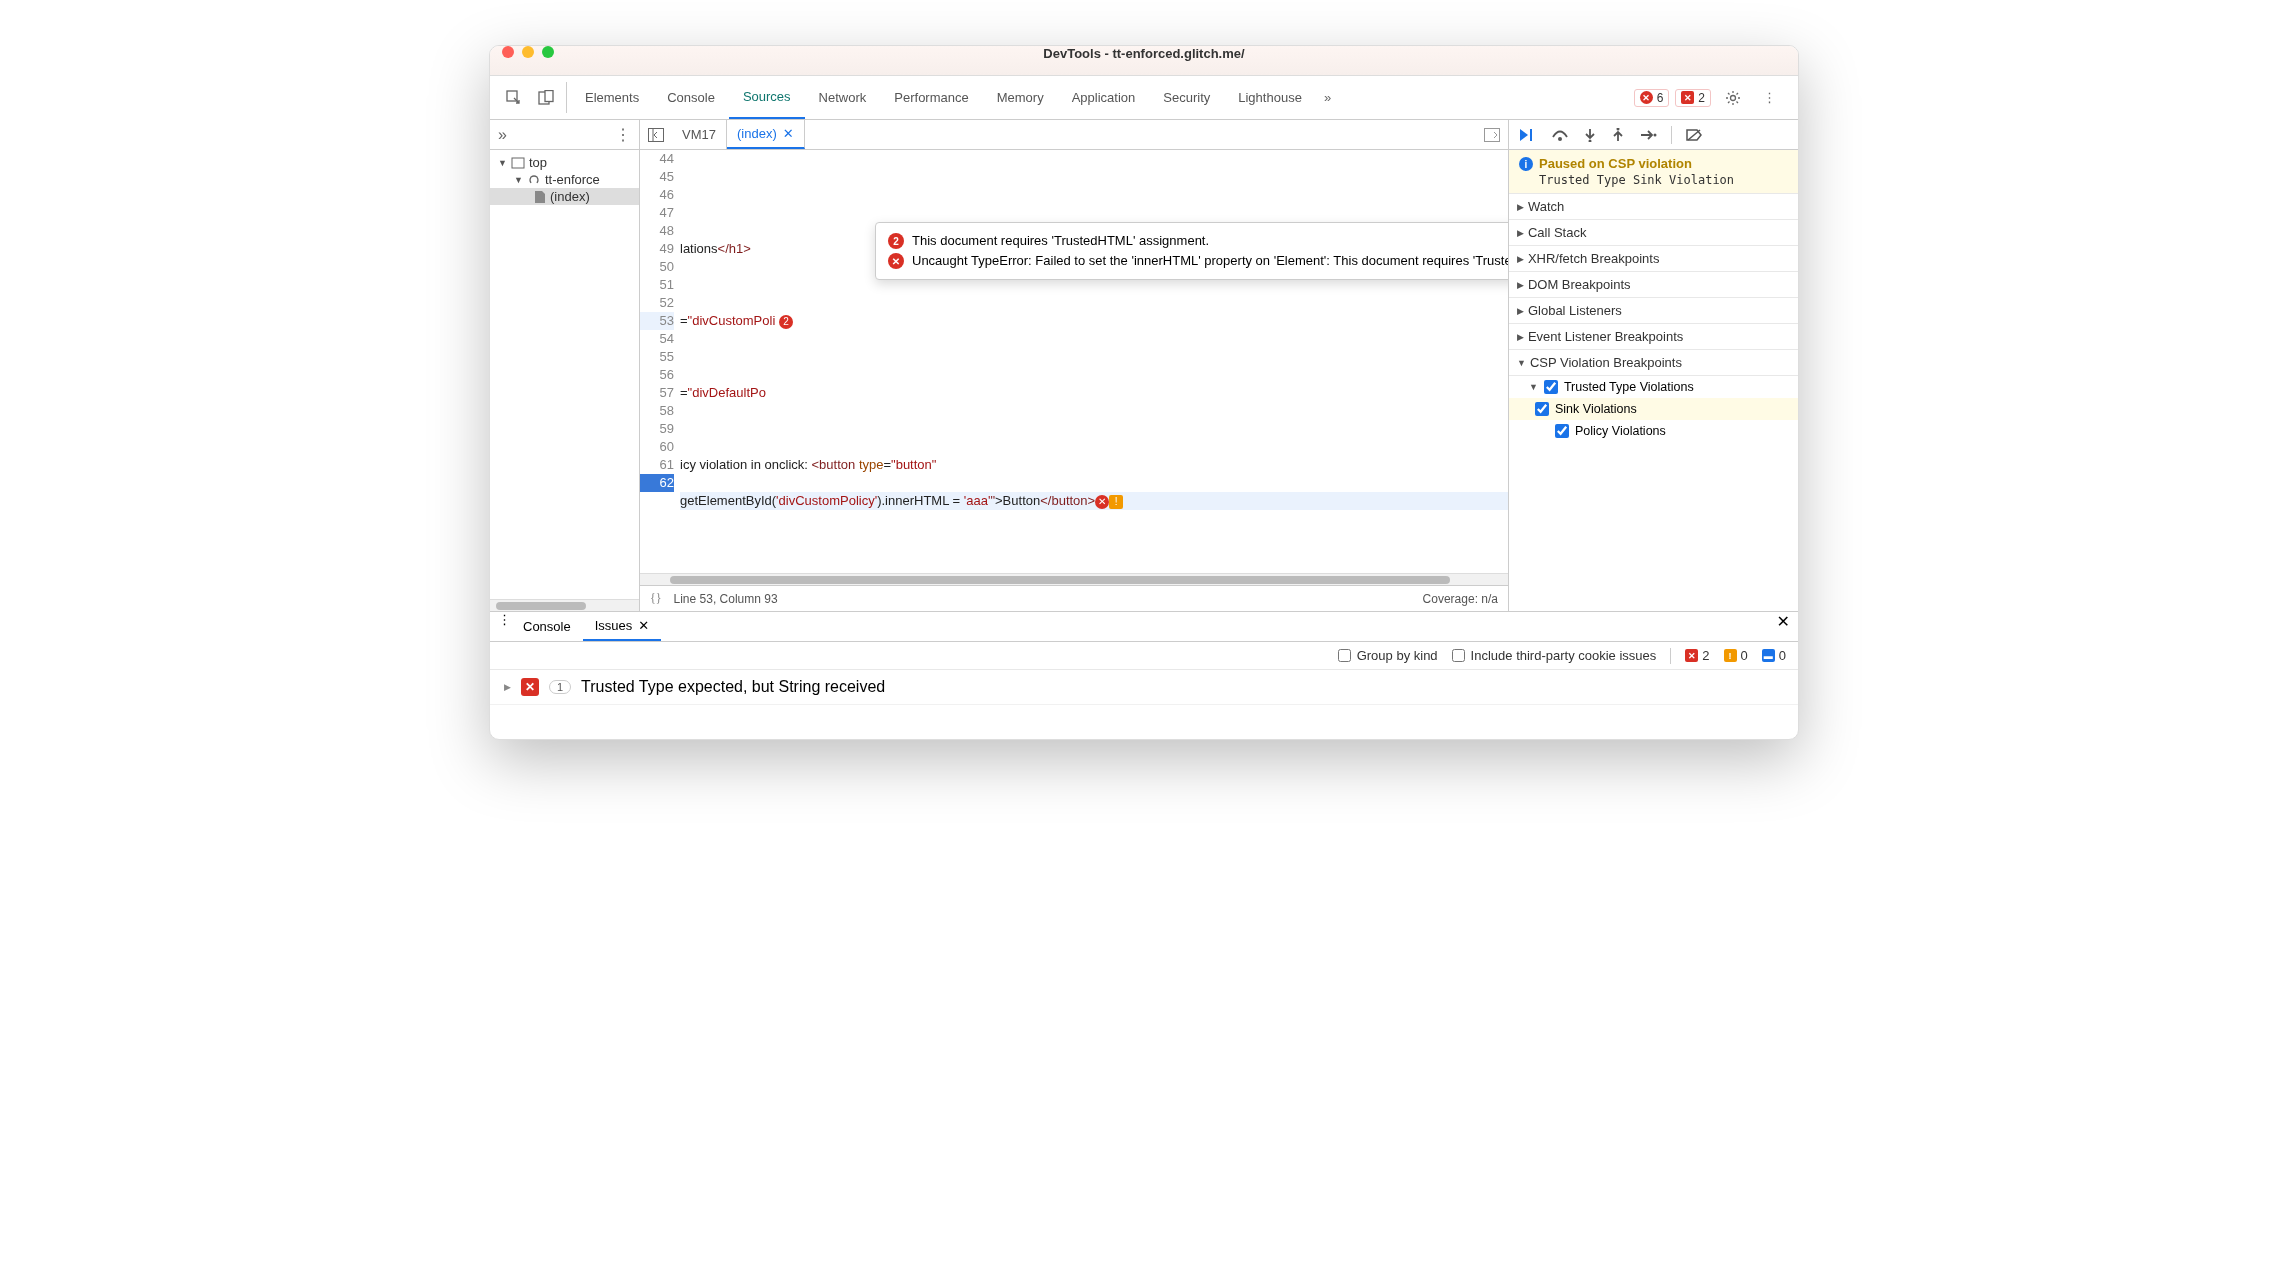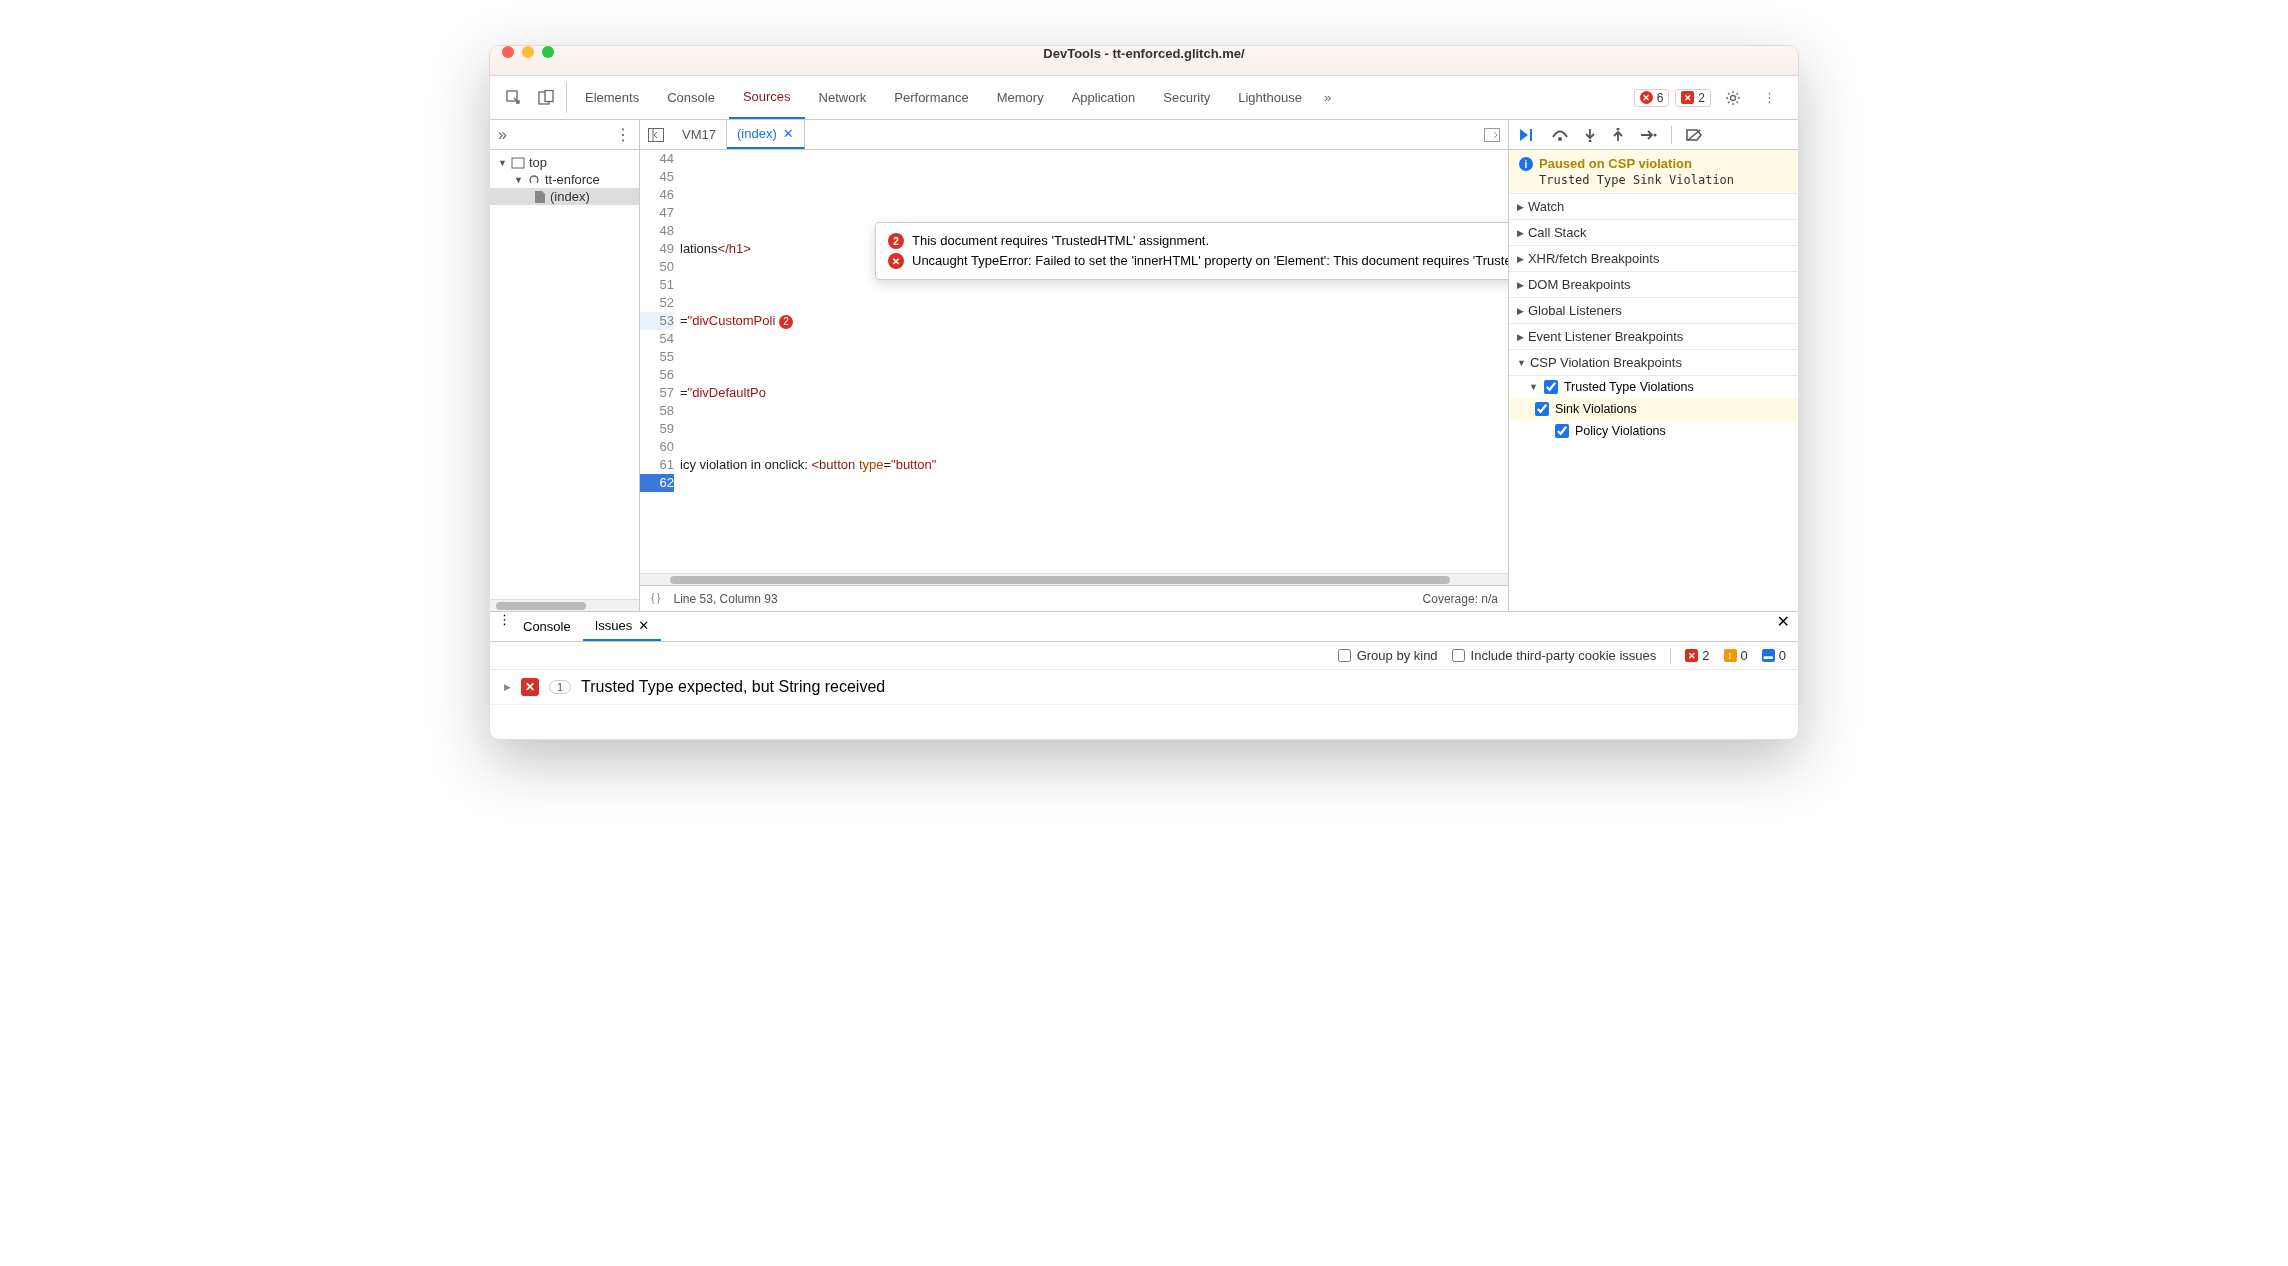--- a/index.html
+++ b/index.html
@@ -7,21 +7,21 @@
 .window { width: 1310px; height: 695px; background: #fff; border-radius: 10px; box-shadow: 0 20px 60px rgba(0,0,0,0.25); overflow: hidden; display: flex; flex-direction: column; border: 1px solid #ddd; }
 .titlebar { height: 30px; background: linear-gradient(#fdf5f2, #f7efec); display: flex; align-items: flex-start; padding: 0 12px; border-bottom: 1px solid #ddd; position: relative; }
 .traffic { display: flex; gap: 8px; }
 .dot { width: 12px; height: 12px; border-radius: 50%; }
 .red { background: #ff5f57; } .yellow { background: #febc2e; } .green { background: #28c840; }
 .title { position: absolute; left: 50%; transform: translateX(-50%); font-size: 13px; font-weight: 600; color: #333; }
 .tabbar { height: 44px; border-bottom: 1px solid #ccc; display: flex; align-items: stretch; padding: 0 8px; gap: 0; font-size: 13px; color: #333; }
 .tabbar .icon-btn { display: flex; align-items: center; padding: 0 8px; color: #666; cursor: pointer; }
 .tabbar .sep { width: 1px; background: #ccc; margin: 6px 4px; }
 .main-tab { padding: 0 14px; display: flex; align-items: center; cursor: pointer; color: #555; }
-.main-tab.active { color: #7f1d1d; border-bottom: 2px solid #1a73e8; font-weight: 500; }
+.main-tab.active { color: #0f766e; border-bottom: 2px solid #1a73e8; font-weight: 500; }
 .badge-group { margin-left: auto; display: flex; align-items: center; gap: 6px; padding-right: 6px; }
 .badge { display: inline-flex; align-items: center; gap: 4px; border: 1px solid #eaa; border-radius: 3px; padding: 1px 5px; font-size: 12px; background: #fff; }
 .badge.err { border-color: #f3c5c5; }
 .badge.warn { border-color: #f3c5c5; }
 .badge-icon { width: 13px; height: 13px; border-radius: 2px; display: inline-flex; align-items: center; justify-content: center; color: #fff; font-size: 9px; font-weight: bold; }
 .badge-icon.err { background: #d93025; border-radius: 50%; }
 .badge-icon.warn { background: #d93025; }
 .left-col { display: flex; flex-direction: column; border-right: 1px solid #ccc; }
 .left-head { height: 30px; border-bottom: 1px solid #ccc; display: flex; align-items: center; justify-content: space-between; padding: 0 8px; }
 .left-tree { flex: 1; font-size: 13px; color: #333; padding-top: 4px; }
@@ -212,20 +212,21 @@
         <div class="code">
 <div class="ln"></div>
 <div class="ln"></div>
 <div class="ln">lations<span class="c-tag">&lt;/h1&gt;</span></div>
 <div class="ln"></div>
 <div class="ln">=<span class="c-str">"divCustomPoli</span> <span class="err-circ">2</span></div>
 <div class="ln"></div>
 <div class="ln">=<span class="c-str">"divDefaultPo</span></div>
 <div class="ln"></div>
 <div class="ln">icy violation in onclick: <span class="c-tag">&lt;button</span> <span class="c-attr">type</span>=<span class="c-str">"button"</span></div>
+<div class="ln hl">getElementById(<span class="c-str">'divCustomPolicy'</span>).innerHTML = <span class="c-str">'aaa'</span><span class="c-tag">"</span>&gt;Button<span class="c-tag">&lt;/button&gt;</span><span class="err-circ">✕</span><span class="warn-sq">!</span></div>
 <div class="ln"></div>
 <div class="ln"></div>
 
 
 
 
 
 
 
         </div>

